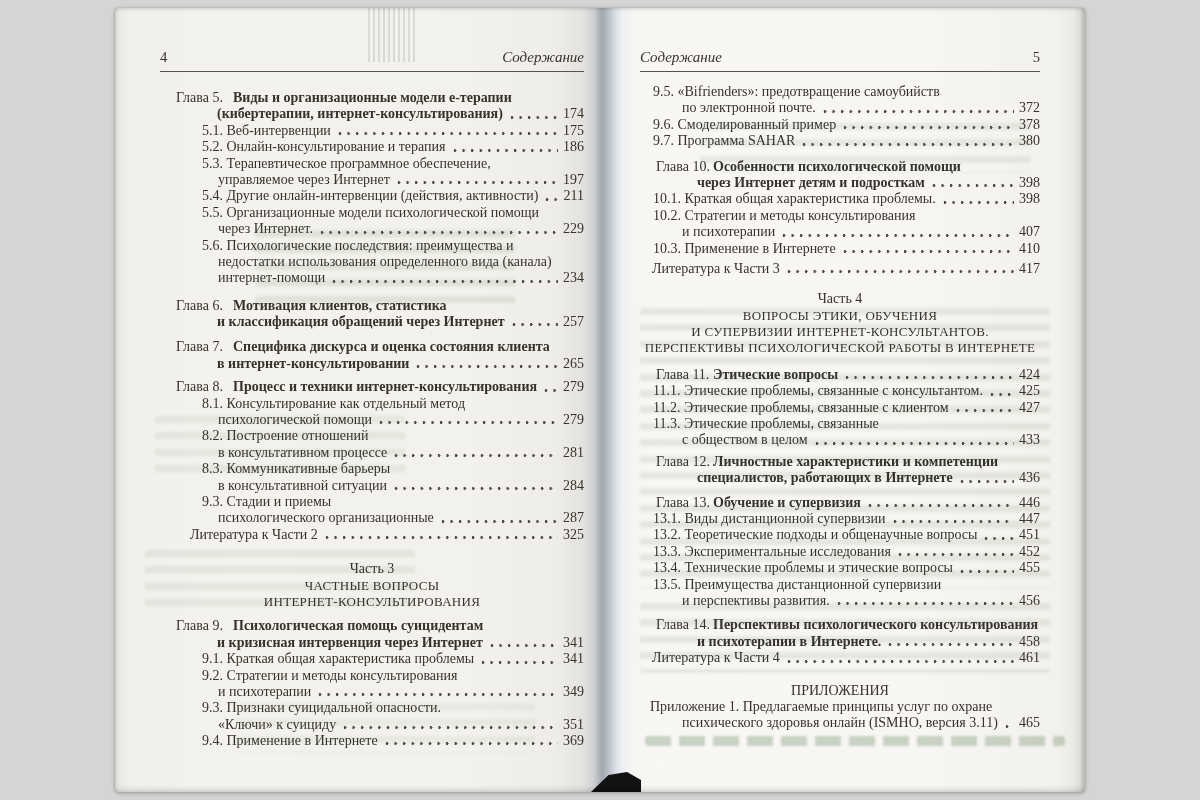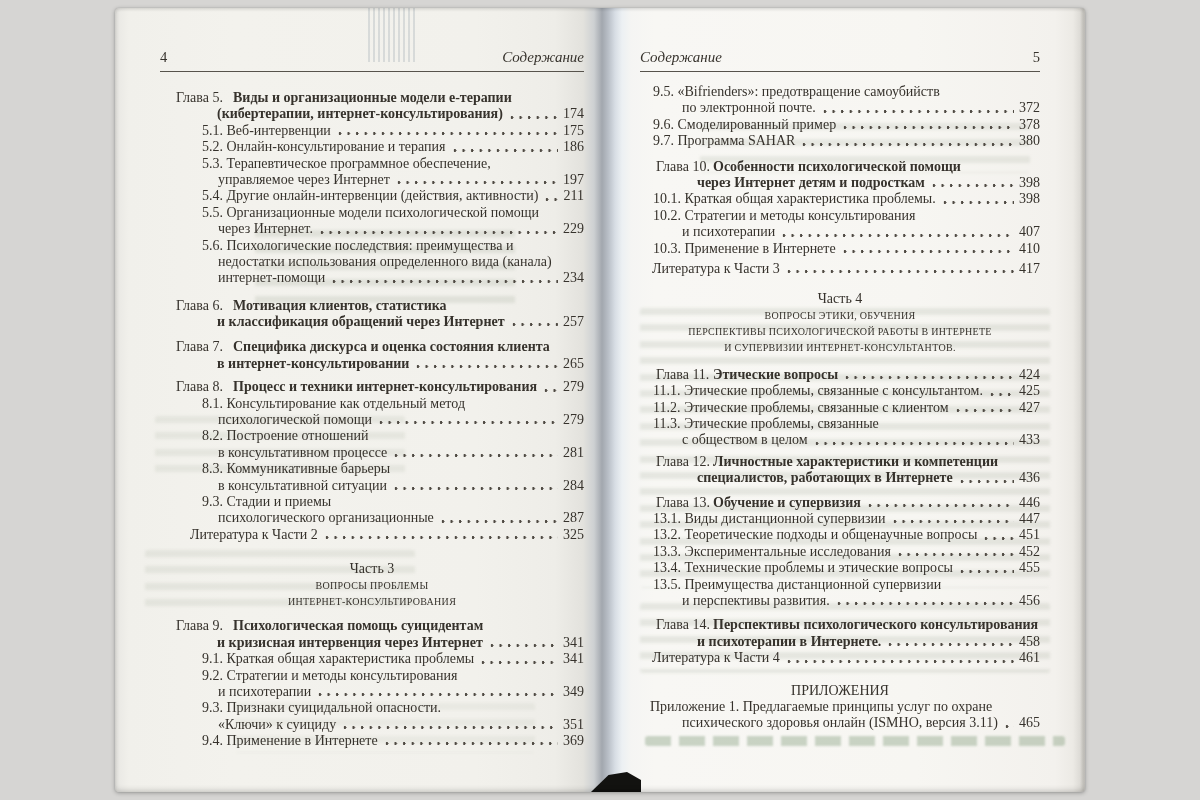--- a/index.html
+++ b/index.html
@@ -28,21 +28,21 @@
   .page-left .toc{left:45px;width:424px;top:82px;}
   .page-right .toc{left:20px;width:400px;top:76px;}
   .line{display:flex;align-items:baseline;height:16.4px;line-height:16.4px;font-size:14px;white-space:nowrap;}
   .lbl{flex:none;width:57px;margin-left:16px;}
   .ch .txt,.chcont .txt{font-weight:700;}
   .chcont{padding-left:57px;}
   .page-left .sec{padding-left:42px;}  .page-left .cont{padding-left:58px;}  .page-left .lit{padding-left:30px;}
   .page-right .sec{padding-left:13px;} .page-right .cont{padding-left:42px;align-items:center;} .page-right .lit{padding-left:12px;font-family:Liberation Serif, serif;}
   .page-right .app{padding-left:10px;}
   .center{justify-content:center;}
-  .caps{font-size:10px;letter-spacing:.3px;text-align:right;}
+  .caps{font-size:13px;letter-spacing:.3px;text-align:right;}
   .g4{margin-top:4px;}.g5{margin-top:5px;}.g7{margin-top:7px;}.g8{margin-top:8px;}
   .g9{margin-top:9px;}.g10{margin-top:10px;}.g11{margin-top:11px;}.g14{margin-top:14px;}
   .g16{margin-top:16px;}.g18{margin-top:18px;}
   .dots{flex:1 1 auto;min-width:10px;height:7px;align-self:flex-end;margin:0 3px 2px 6px;
         background-image:radial-gradient(circle at 3px 3.5px,#4e4942 1.15px,rgba(0,0,0,0) 1.6px);
         background-size:8.6px 7px;background-repeat:repeat-x;}
   .num{flex:none;min-width:23px;text-align:right;}
   
   .bleed{position:absolute;filter:blur(1.4px);border-radius:3px;pointer-events:none;
          background-image:repeating-linear-gradient(180deg,rgba(148,158,138,.26) 0 7px,rgba(0,0,0,0) 7px 16.4px);}
@@ -186,21 +186,21 @@
           </div>
           <div class="line lit">
             <span class="txt">Литература к Части 2</span>
             <span class="dots"></span>
             <span class="num">325</span>
           </div>
           <div class="line center g18">
             <span class="txt">Часть 3</span>
           </div>
           <div class="line center caps">
-            <span class="txt">ВОПРОСЫ ПРОБЛЕМЫ</span>
+            <span class="txt">ЧАСТНЫЕ ВОПРОСЫ</span>
           </div>
           <div class="line center caps">
             <span class="txt">ИНТЕРНЕТ-КОНСУЛЬТИРОВАНИЯ</span>
           </div>
           <div class="line ch g8">
             <span class="lbl">Глава 9.</span>
             <span class="txt">Психологическая помощь суицидентам</span>
           </div>
           <div class="line chcont">
             <span class="txt">и кризисная интервенция через Интернет</span>
@@ -296,24 +296,24 @@
             <span class="dots"></span>
             <span class="num">417</span>
           </div>
           <div class="line center g14">
             <span class="txt">Часть 4</span>
           </div>
           <div class="line center caps">
             <span class="txt">ВОПРОСЫ ЭТИКИ, ОБУЧЕНИЯ</span>
           </div>
           <div class="line center caps">
+            <span class="txt">И СУПЕРВИЗИИ ИНТЕРНЕТ-КОНСУЛЬТАНТОВ.</span>
+          </div>
+          <div class="line center caps">
             <span class="txt">ПЕРСПЕКТИВЫ ПСИХОЛОГИЧЕСКОЙ РАБОТЫ В ИНТЕРНЕТЕ</span>
-          </div>
-          <div class="line center caps">
-            <span class="txt">И СУПЕРВИЗИИ ИНТЕРНЕТ-КОНСУЛЬТАНТОВ.</span>
           </div>
           <div class="line ch g10">
             <span class="lbl">Глава 11.</span>
             <span class="txt">Этические вопросы</span>
             <span class="dots"></span>
             <span class="num">424</span>
           </div>
           <div class="line sec">
             <span class="txt">11.1. Этические проблемы, связанные с консультантом.</span>
             <span class="dots"></span>

